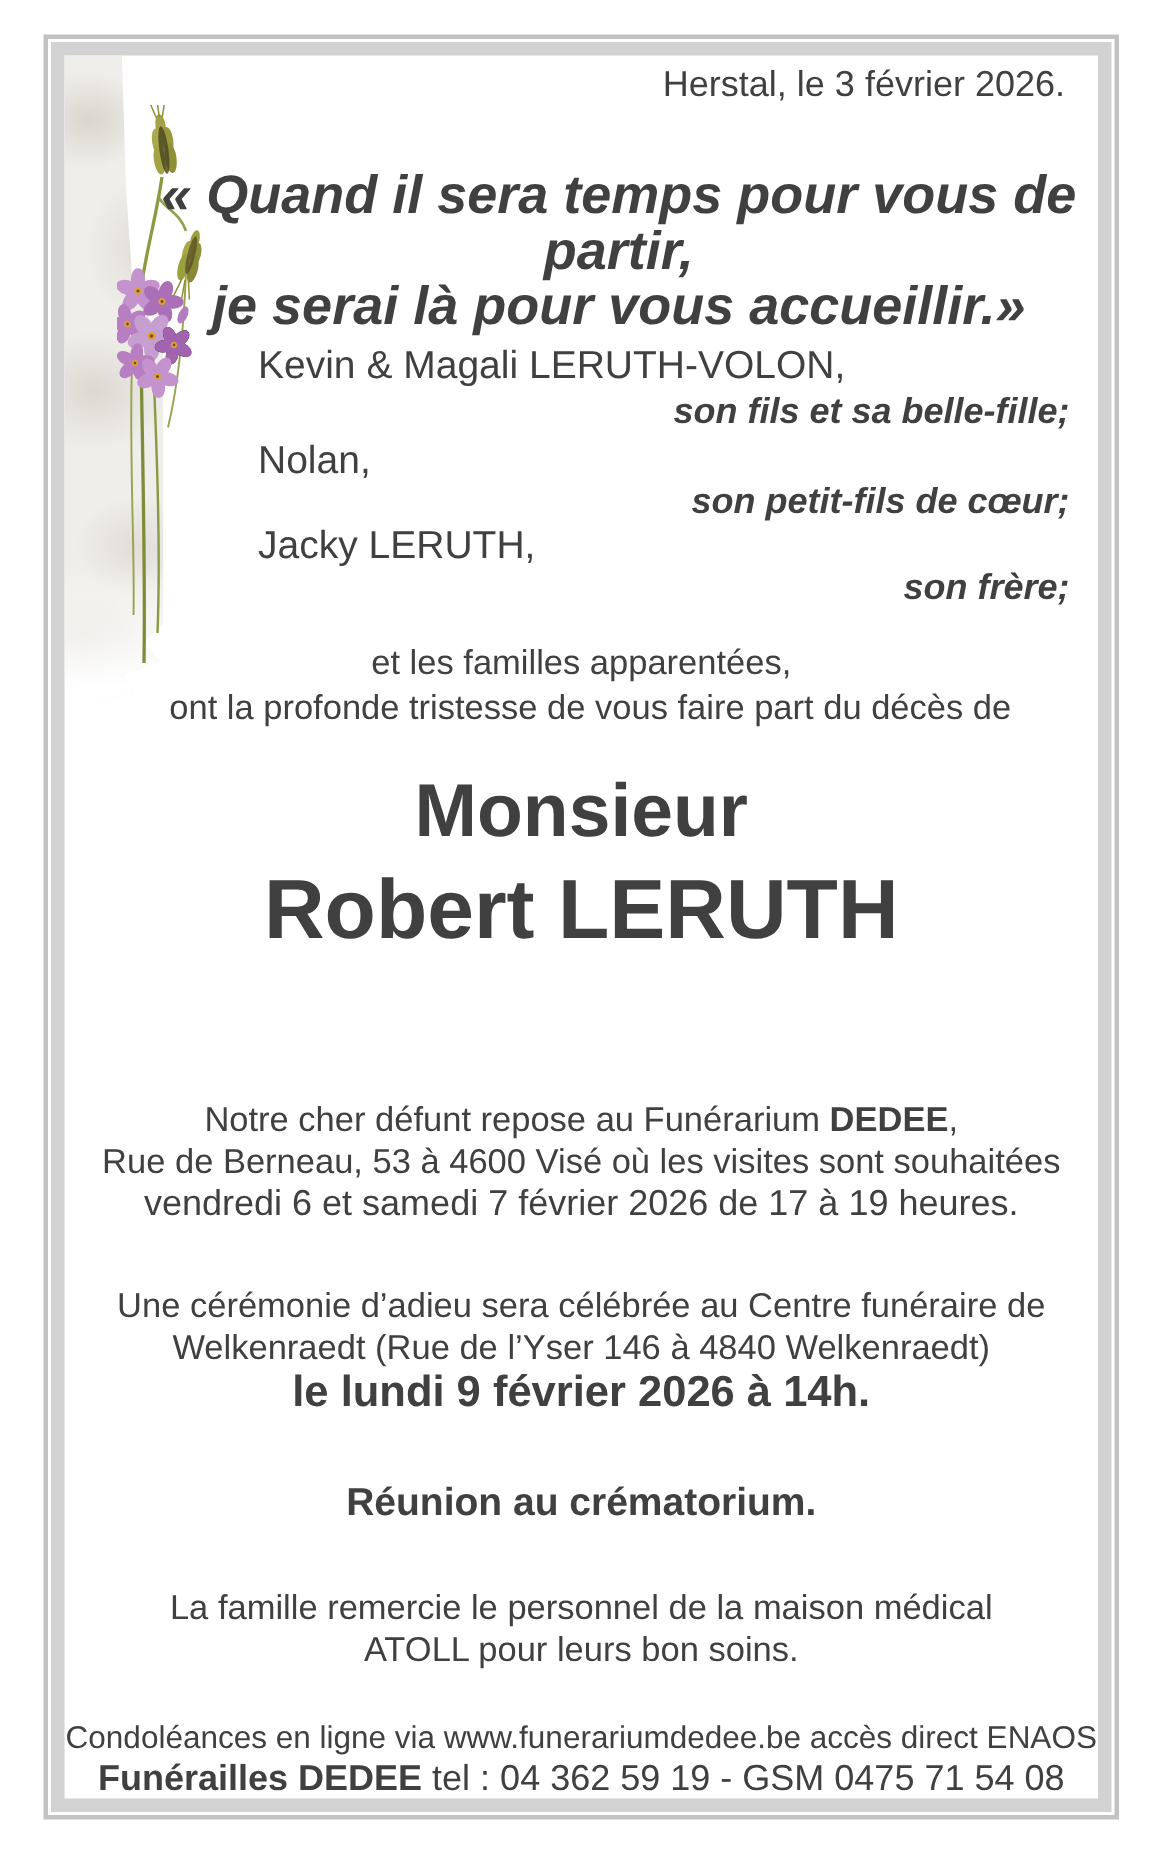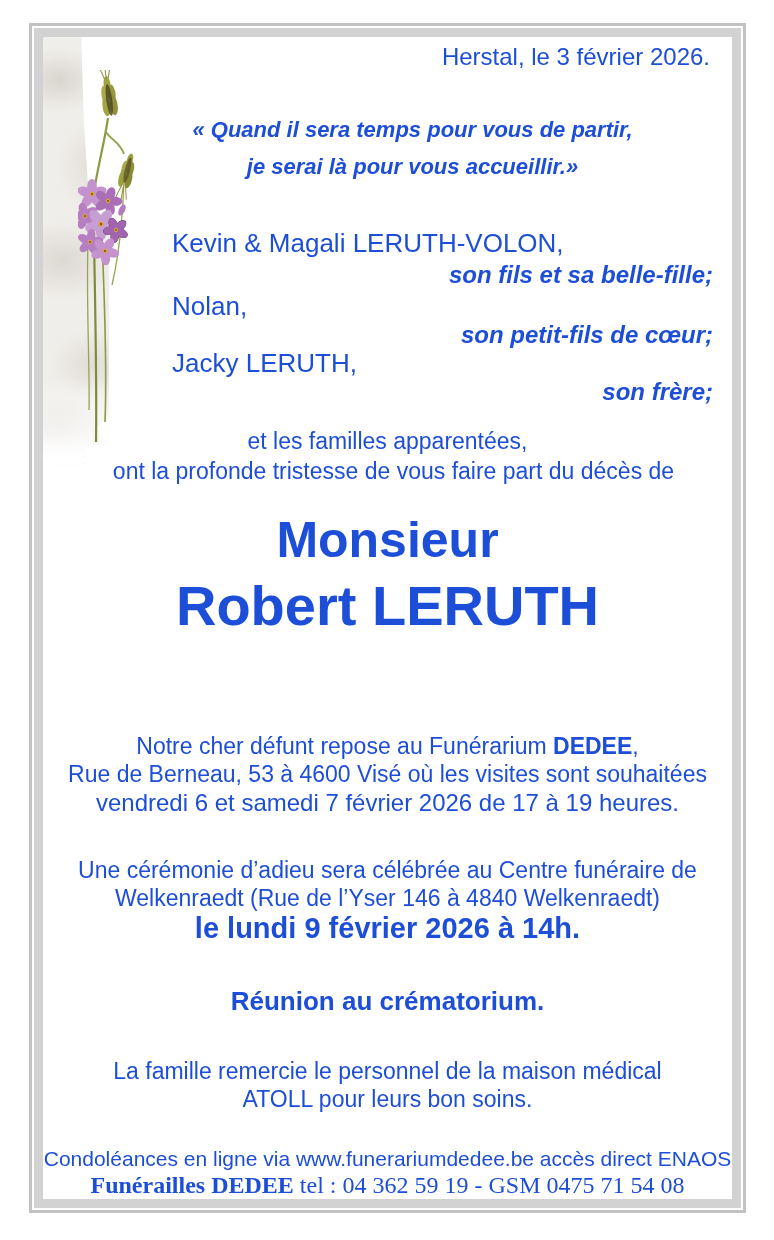--- a/index.html
+++ b/index.html
@@ -7,21 +7,21 @@
     padding: 0;
     background: #ffffff;
   }
   .sheet {
     position: relative;
     width: 774px;
     height: 1240px;
     background: #ffffff;
     overflow: hidden;
     font-family: "Liberation Sans", sans-serif;
-    color: #1d4ed8;
+    color: #404040;
   }
   .frame-outer {
     position: absolute;
     left: 29px; top: 23px; right: 28px; bottom: 27px;
     border: 3px solid #c2c2c2;
   }
   .frame-inner {
     position: absolute;
     left: 2px; top: 2px; right: 2px; bottom: 2px;
     border: 9px solid #d2d2d2;
@@ -55,21 +55,21 @@
   }
   .flower {
     position: absolute;
     left: 35px; top: 33px;
     width: 62px; height: 385px;
   }
   .txt { position: absolute; left: 0; right: 0; }
   .center { text-align: center; }
 
   .date-line   { top: 6px;  right: 22px; left: auto; font-size: 24px; }
-  .quote       { top: 74px; left: 50px;  font-size: 22px; font-weight: bold;
+  .quote       { top: 74px; left: 50px;  font-size: 36px; font-weight: bold;
                  font-style: italic; line-height: 37px; }
   .fam-name    { left: 129px; right: 10px; font-size: 26px; text-align: left; }
   .fam-rel     { right: 19px; left: 60px;  font-size: 24px; font-weight: bold;
                  font-style: italic; text-align: right; }
   .fn1 { top: 191px; } .fr1 { top: 224px; }
   .fn2 { top: 254px; } .fr2 { top: 284px; }
   .fn3 { top: 311px; } .fr3 { top: 341px; }
   .intro1      { top: 391px; font-size: 23px; }
   .intro2      { top: 421px; font-size: 23px; padding-left: 12px; }
   .deceased-title { top: 474px; font-size: 50px; font-weight: bold; line-height: 58px; }
@@ -78,21 +78,21 @@
   .v1          { top: 696px; font-size: 23px; }
   .v2          { top: 724px; font-size: 23px; }
   .v3          { top: 752px; font-size: 24px; font-weight: normal; }
   .c1          { top: 820px; font-size: 23px; }
   .c2          { top: 848px; font-size: 23px; }
   .c3          { top: 872px; font-size: 29px; font-weight: bold; line-height: 38px; }
   .cremation   { top: 949px; font-size: 26px; font-weight: bold; }
   .t1          { top: 1021px; font-size: 23px; }
   .t2          { top: 1049px; font-size: 23px; }
   .f1          { top: 1110px; font-size: 21px; }
-  .f2          { top: 1135px; font-size: 24px; font-family: Liberation Serif, serif; }
+  .f2          { top: 1135px; font-size: 24px; }
   .b           { font-weight: bold; }
 </style>
 </head>
 <body>
 
 <div class="sheet">
   <div class="frame-outer">
     <div class="frame-inner">
       <div class="content">
 

